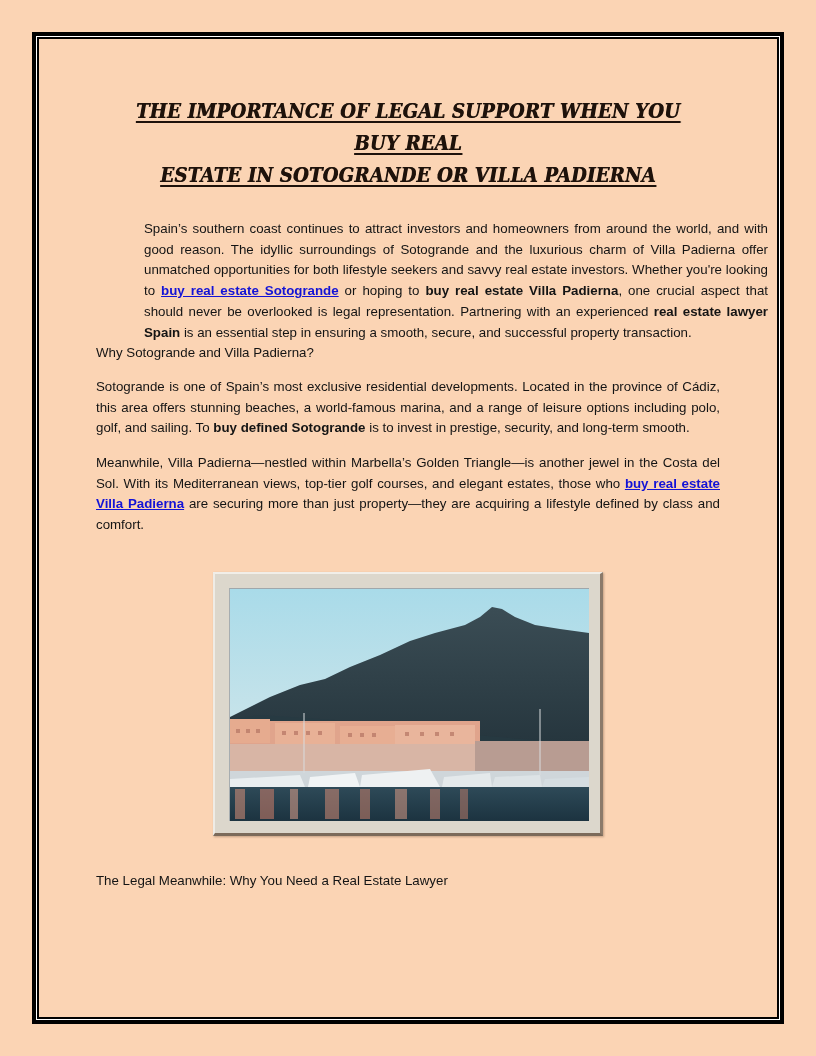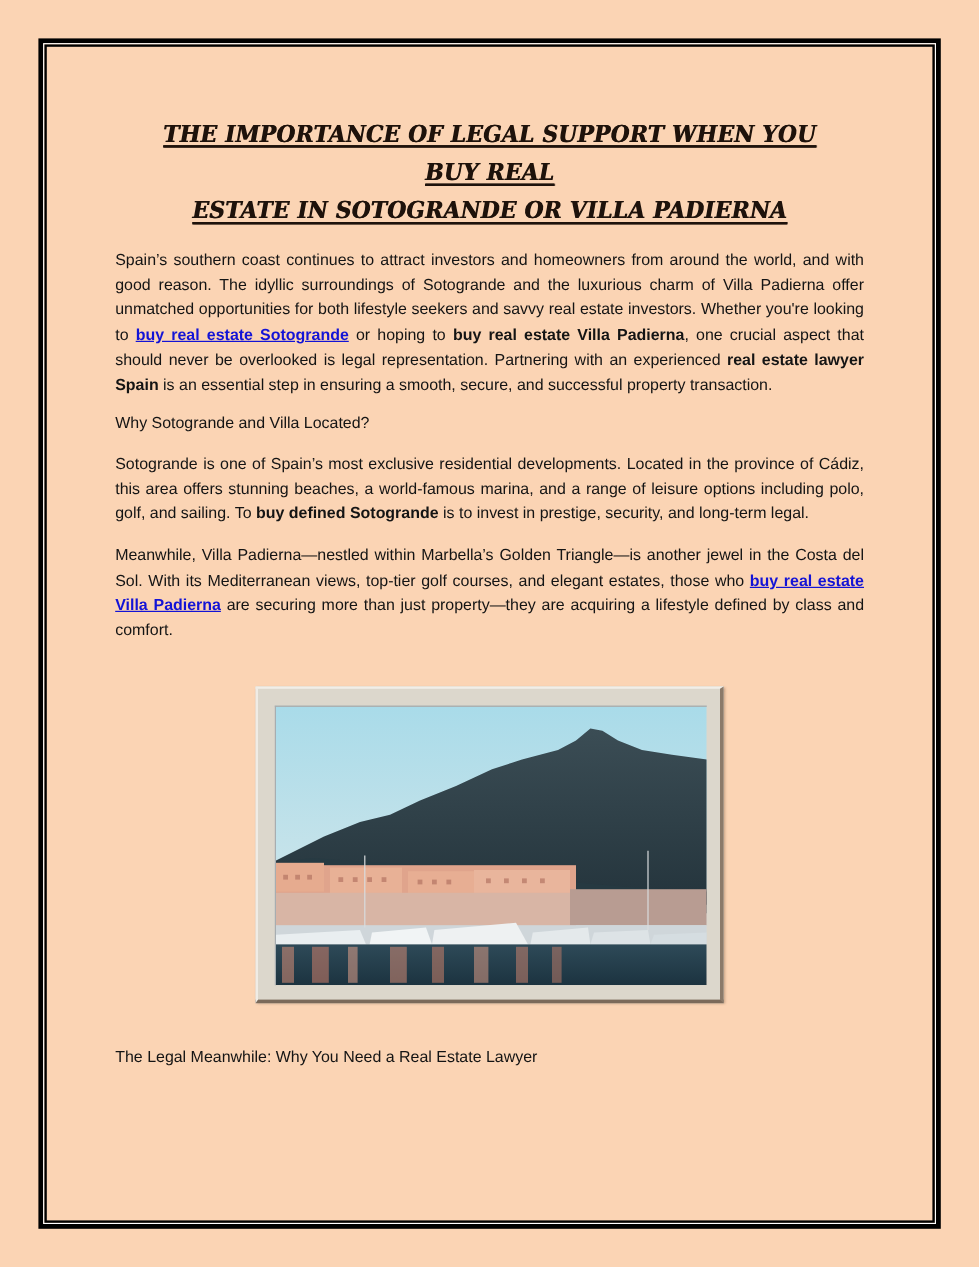--- a/index.html
+++ b/index.html
@@ -72,21 +72,21 @@
     }
     .body-text b {
       font-weight: bold;
     }
     .body-text a {
       color: #1313d6;
       font-weight: bold;
       text-decoration: underline;
     }
 
-    #p1 { top: 207px; }
+    #p1 { top: 219px; margin-left: 48px; }
     #p2 { top: 343px; }
     #p3 { top: 377px; }
     #p4 { top: 453px; }
     #p5 { top: 871px; }
 
     .photo-frame {
       position: absolute;
       left: 213px;
       top: 572px;
       width: 390px;
@@ -121,23 +121,23 @@
   <div class="page-border-inner"></div>
 </div>
 
 <h1 class="title" style="margin:0;">
   <span>The Importance of Legal Support When You Buy Real</span><br>
   <span>Estate in Sotogrande or Villa Padierna</span>
 </h1>
 
 <p class="body-text" id="p1"><span>Spain’s southern coast continues to attract investors and homeowners from around the world, and with good reason. The idyllic surroundings of Sotogrande and the luxurious charm of Villa Padierna offer unmatched opportunities for both lifestyle seekers and savvy real estate investors. Whether you're looking to </span><a>buy real estate Sotogrande</a><span> or hoping to </span><b>buy real estate Villa Padierna</b><span>, one crucial aspect that should never be overlooked is legal representation. Partnering with an experienced </span><b>real estate lawyer Spain</b><span> is an essential step in ensuring a smooth, secure, and successful property transaction.</span></p>
 
-<p class="body-text" id="p2">Why Sotogrande and Villa Located?</p>
-
-<p class="body-text" id="p3"><span>Sotogrande is one of Spain’s most exclusive residential developments. Located in the province of Cádiz, this area offers stunning beaches, a world-famous marina, and a range of leisure options including polo, golf, and sailing. To </span><b>buy defined Sotogrande</b><span> is to invest in prestige, security, and long-term legal.</span></p>
+<p class="body-text" id="p2">Why Sotogrande and Villa Padierna?</p>
+
+<p class="body-text" id="p3"><span>Sotogrande is one of Spain’s most exclusive residential developments. Located in the province of Cádiz, this area offers stunning beaches, a world-famous marina, and a range of leisure options including polo, golf, and sailing. To </span><b>buy defined Sotogrande</b><span> is to invest in prestige, security, and long-term smooth.</span></p>
 
 <p class="body-text" id="p4"><span>Meanwhile, Villa Padierna—nestled within Marbella’s Golden Triangle—is another jewel in the Costa del Sol. With its Mediterranean views, top-tier golf courses, and elegant estates, those who </span><a>buy real estate Villa Padierna</a><span> are securing more than just property—they are acquiring a lifestyle defined by class and comfort.</span></p>
 
 <div class="photo-frame">
   <div class="photo">
     <svg width="359" height="232" viewBox="0 0 359 232" xmlns="http://www.w3.org/2000/svg">
       <defs>
         <linearGradient id="sky" x1="0" y1="0" x2="0" y2="1">
           <stop offset="0" stop-color="#a9dbe9"></stop>
           <stop offset="0.55" stop-color="#c6e3ea"></stop>

